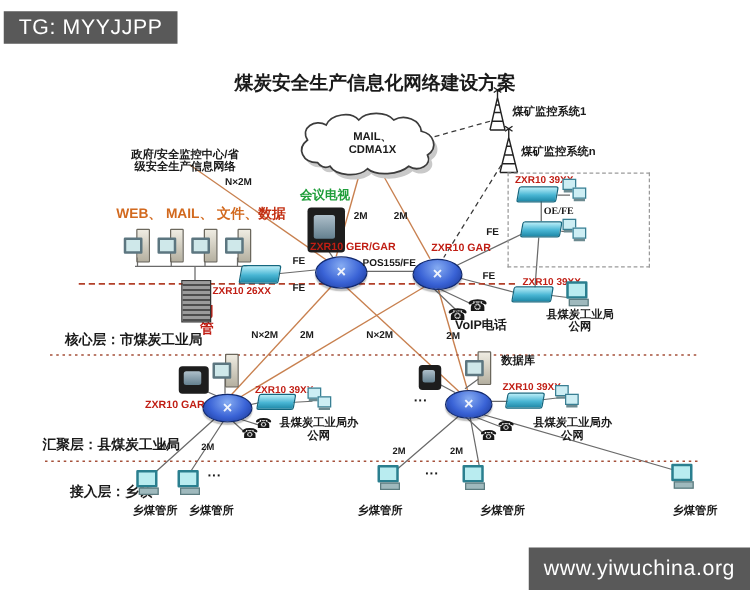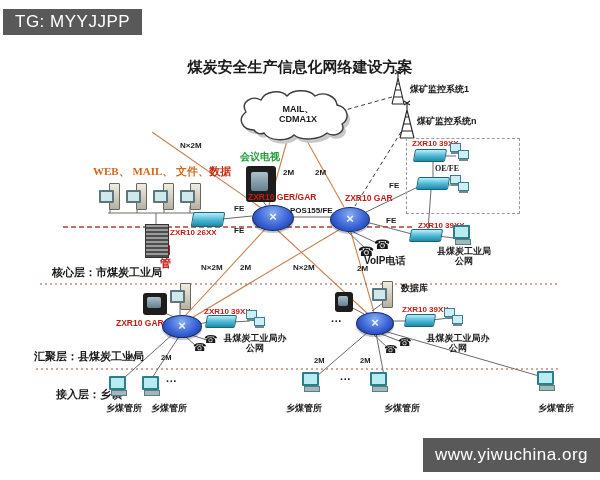--- a/index.html
+++ b/index.html
@@ -12,21 +12,21 @@
   svg.wires{position:absolute;left:0;top:0;}
   svg .o{stroke:#c8804f;stroke-width:1.1;fill:none;}
   svg .g{stroke:#6a6a6a;stroke-width:1;fill:none;}
   svg .d{stroke:#3a3a3a;stroke-width:1;fill:none;stroke-dasharray:4 3;}
   svg .rb{stroke:#b2402a;stroke-width:1.4;fill:none;stroke-dasharray:5 3;}
   svg .dv{stroke:#a5503a;stroke-width:1.2;fill:none;stroke-dasharray:2 3;}
   svg .tw{stroke:#222;stroke-width:1.1;fill:none;}
   .lbl{position:absolute;font-weight:bold;color:var(--ink);white-space:nowrap;line-height:1.15;}
   .fs7{font-size:7.5px}.fs8{font-size:8px}.fs85{font-size:8.5px}.fs9{font-size:9px}
   .fs10{font-size:10px}.fs11{font-size:11px}.fs15{font-size:15px}
-  .red{color:var(--red);} .grn{color:var(--green);} .org{color:var(--orange-txt);font-family:Liberation Serif, serif;}
+  .red{color:var(--red);} .grn{color:var(--green);} .org{color:var(--orange-txt);}
   .acc{color:#c33013;}
   .ctr{text-align:center;white-space:normal;}
   .wm{position:absolute;background:var(--wm);color:#fff;display:flex;align-items:center;
       padding:0 12px;font-size:17px;letter-spacing:.5px;}
   .dashedbox{position:absolute;border:1px dashed #9a9a9a;}
   
   .router{position:absolute;border-radius:50%;
     background:radial-gradient(ellipse at 50% 28%,#86acf2 0%,#3a63d6 55%,#16338f 100%);
     border:1px solid #122a6e;box-shadow:0 2px 1px rgba(0,0,0,.25);}
   .router::after{content:"×";position:absolute;left:0;right:0;top:50%;transform:translateY(-58%);
@@ -119,20 +119,24 @@
   <div class="lbl fs15 ctr" style="left:150px;top:58px;width:300px;">煤炭安全生产信息化网络建设方案</div>
 
   <div class="lbl fs9 ctr" style="left:262px;top:104px;width:72px;">
     <div>MAIL、</div>
     <div>CDMA1X</div>
   </div>
 
   <div class="lbl fs9" style="left:410px;top:84px;">煤矿监控系统1</div>
   <div class="lbl fs9" style="left:417px;top:116px;">煤矿监控系统n</div>
 
+  <div class="lbl fs9 ctr" style="left:84px;top:118px;width:128px;">
+    <div>政府/安全监控中心/省</div>
+    <div>级安全生产信息网络</div>
+  </div>
   <div class="lbl fs8" style="left:180px;top:141px;">N×2M</div>
 
   <div class="lbl fs11" style="left:93px;top:165px;"><span class="org">WEB、 MAIL、 文件、</span><span class="acc">数据</span></div>
   <div class="srv" style="left:99px;top:183px;"></div>
   <div class="srv" style="left:126px;top:183px;"></div>
   <div class="srv" style="left:153px;top:183px;"></div>
   <div class="srv" style="left:180px;top:183px;"></div>
 
   <div class="lbl fs11 red" style="left:120px;top:244px;width:13px;white-space:normal;word-break:break-all;margin-left:40px;">网管</div>
   <div class="rack" style="left:145px;top:224px;width:22px;height:32px;"></div>

